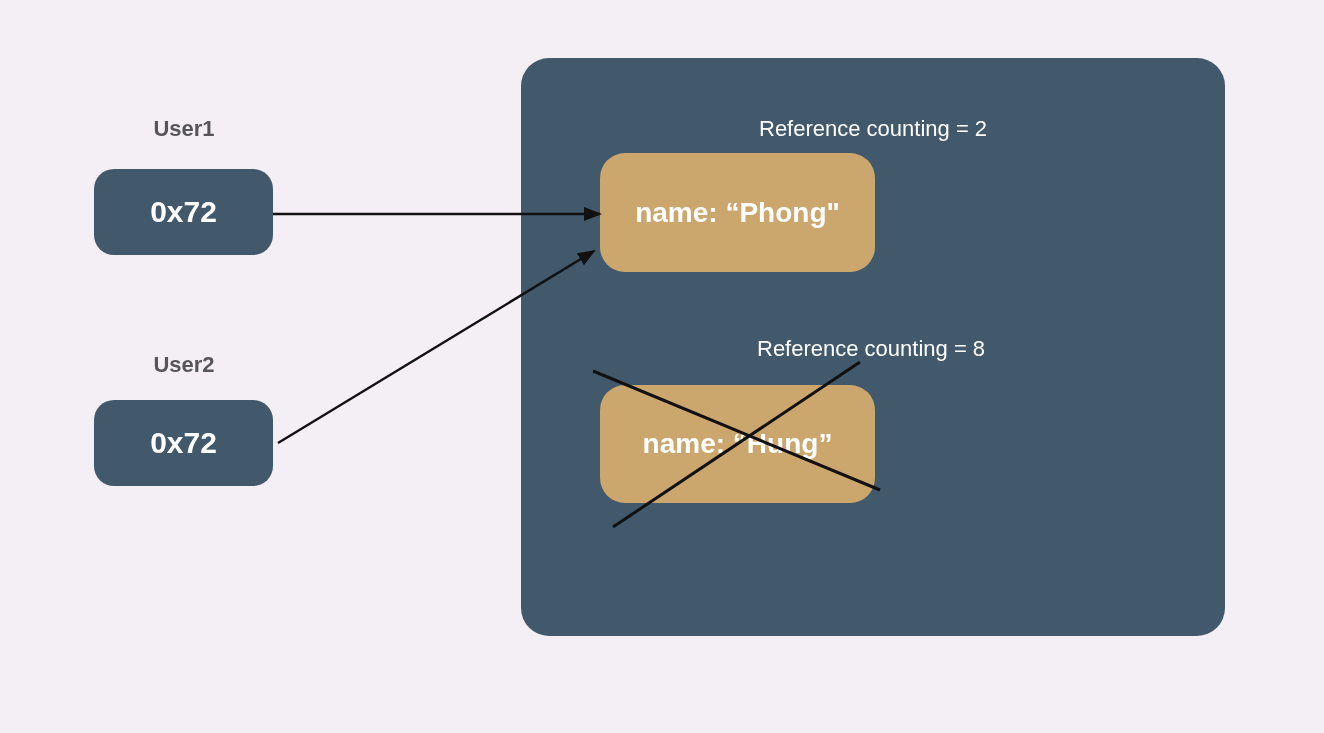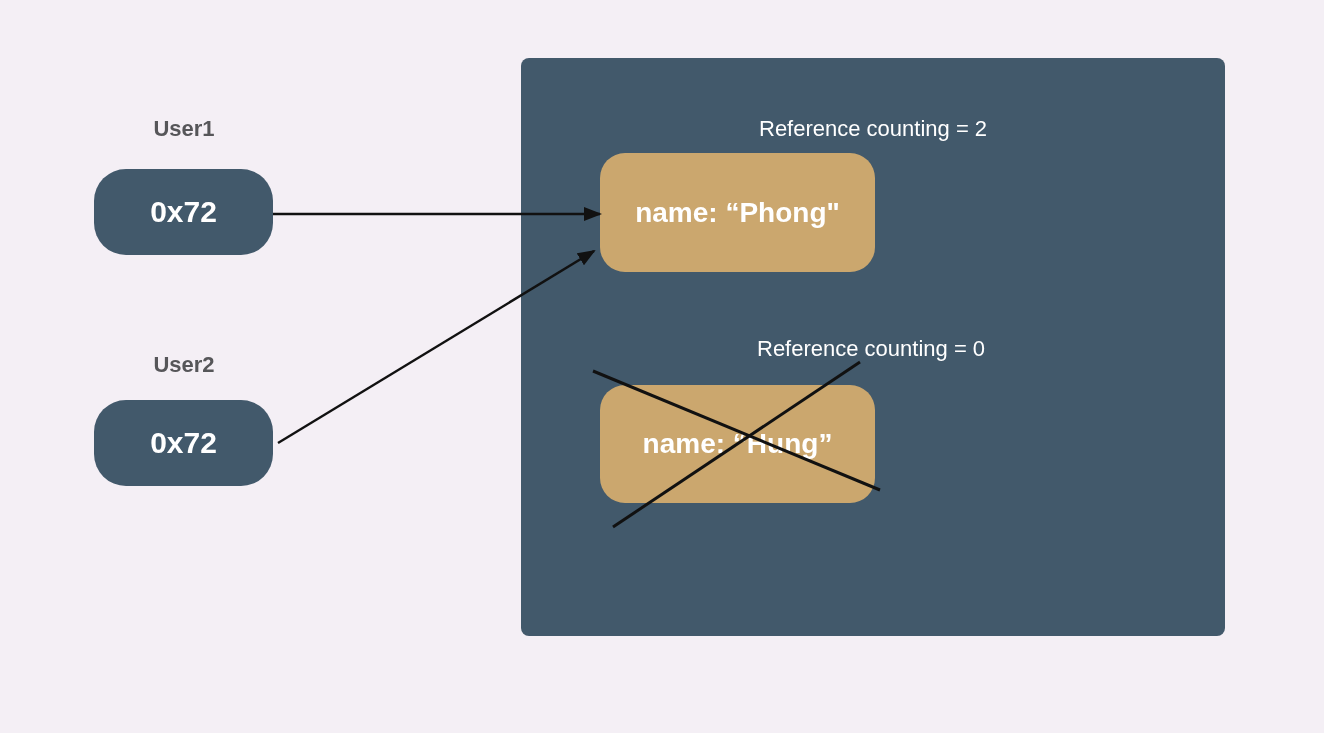--- a/index.html
+++ b/index.html
@@ -25,31 +25,31 @@
     left:95px;width:178px;
     text-align:center;
     font-size:22px;
     color:var(--label-text);
     font-weight:bold;
   }
   .ptr-box{
     position:absolute;
     left:94px;width:179px;height:86px;
     background:var(--panel);
-    border-radius:32px;
+    border-radius:20px;
     display:flex;align-items:center;justify-content:center;
     color:var(--box-text);
     font-size:30px;font-weight:bold;
   }
   .heap-panel{
     position:absolute;
     left:521px;top:58px;
     width:704px;height:578px;
     background:var(--panel);
-    border-radius:8px;
+    border-radius:28px;
   }
   .ref-label{
     position:absolute;
     font-size:22px;
     color:var(--box-text);
     white-space:nowrap;
   }
   .obj-box{
     position:absolute;
     left:79px;width:275px;height:119px;
@@ -94,21 +94,21 @@
     <span>0x72</span>
   </div>
 
   <div class="heap-panel">
 
     <div class="ref-label" style="left:238px;top:58px;">Reference counting = 2</div>
     <div class="obj-box" style="top:95px;">
       <span>name: “Phong"</span>
     </div>
 
-    <div class="ref-label" style="left:236px;top:278px;">Reference counting = 0</div>
+    <div class="ref-label" style="left:236px;top:278px;">Reference counting = 8</div>
     <div class="obj-box" style="top:327px;height:118px;">
       <span>name: “Hung”</span>
     </div>
 
   </div>
 
   <svg class="overlay" viewBox="0 0 1324 733" xmlns="http://www.w3.org/2000/svg">
     <defs>
       <marker id="arrowhead" markerUnits="userSpaceOnUse" markerWidth="20" markerHeight="14" refX="16" refY="7" orient="auto">
         <path d="M0,0 L18,7 L0,14 Z"></path>

